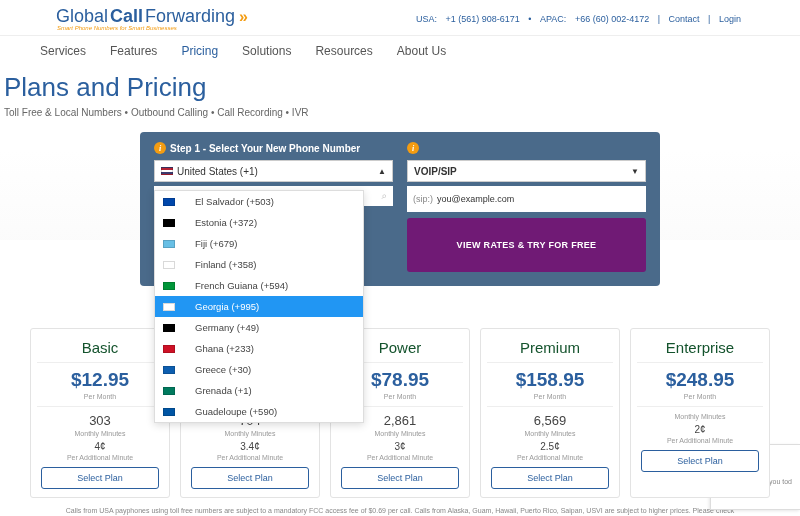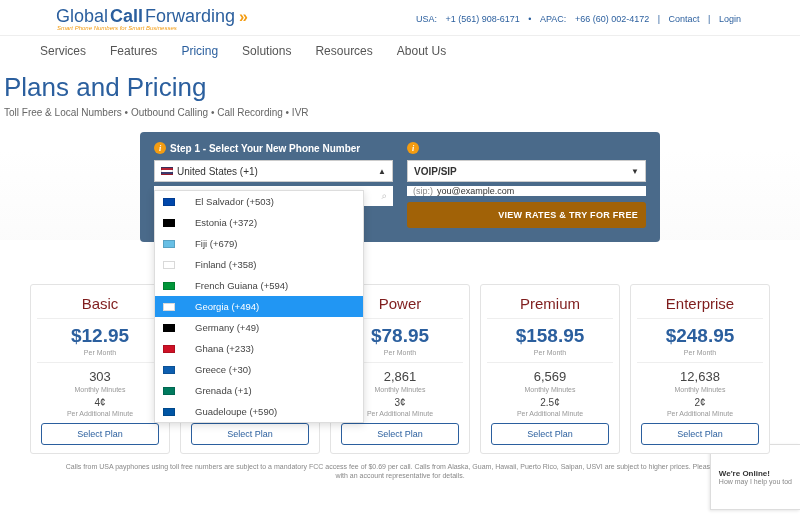--- a/index.html
+++ b/index.html
@@ -23,26 +23,26 @@
 .step-title .i{background:#f39c12;color:#fff;width:12px;height:12px;border-radius:50%;display:inline-flex;align-items:center;justify-content:center;font-size:8px;font-style:italic;font-family:serif}
 .field{background:#fff;border:1px solid #ccc;height:22px;display:flex;align-items:center;padding:0 6px;font-size:10px;margin-bottom:4px;position:relative}
 .field .arrow{position:absolute;right:6px;font-size:8px}
 .field .flag{margin-right:4px}
 .input{background:#fff;height:20px;font-size:9px;padding:0 6px;display:flex;align-items:center;color:#999;position:relative}
 .input .mag{position:absolute;right:6px;color:#bbb;font-size:10px}
 .dropdown{position:absolute;top:48px;left:0;width:210px;background:#fff;border:1px solid #ddd;box-shadow:0 2px 8px rgba(0,0,0,.15);z-index:20;font-size:9.5px}
 .dd-item{padding:5px 8px;display:flex;align-items:center;gap:20px;cursor:pointer;color:#444}
 .dd-item.hl{background:#2196f3;color:#fff}
 .flag{width:12px;height:8px;display:inline-block;border:1px solid rgba(0,0,0,.15)}
-.cta{background:#a16207;color:#fff;font-size:9px;font-weight:700;text-align:right;padding:8px;border-radius:3px;letter-spacing:.3px}
-.sip{font-size:9px;padding:0 6px;background:#fff;margin-bottom:6px;display:flex;align-items:center;gap:4px}
+.cta{background:#701a75;color:#fff;font-size:9px;font-weight:700;text-align:center;padding:22px;border-radius:3px;letter-spacing:.3px}
+.sip{font-size:9px;padding:8px 6px;background:#fff;margin-bottom:6px;display:flex;align-items:center;gap:4px}
 .sip .lbl{color:#888}
 .plans{display:flex;gap:10px;padding:0 30px;margin-top:42px;position:relative;z-index:1}
 .plan{flex:1;border:1px solid #e3e3e3;border-radius:3px;text-align:center;padding:10px 6px 8px;background:#fff}
-.plan h3{color:#7f1d1d;font-size:15px;font-weight:400;border-bottom:1px solid #eee;padding-bottom:6px;margin-bottom:6px}
+.plan h3{color:#14532d;font-size:15px;font-weight:400;border-bottom:1px solid #eee;padding-bottom:6px;margin-bottom:6px}
 .plan .price{color:#2b5f9e;font-size:19px;font-weight:700}
 .plan .per{font-size:7px;color:#999;margin:2px 0 6px;border-bottom:1px solid #eee;padding-bottom:6px}
 .plan .mins{font-size:13px;color:#444}
 .plan .minlbl{font-size:7px;color:#999;margin:2px 0 4px}
 .plan .rate{font-size:10px;color:#444}
 .plan .ratelbl{font-size:7px;color:#999;margin:2px 0 6px}
 .plan .btn{border:1px solid #2b5f9e;color:#2b5f9e;font-size:9px;padding:5px 0;border-radius:3px;margin:0 4px}
 .foot{font-size:7px;color:#888;text-align:center;padding:8px 60px 0;line-height:1.3}
 .skyline{position:absolute;top:150px;left:0;right:0;height:90px;background:linear-gradient(#fff,#f5f5f5);z-index:0;opacity:.35}
 .chat{position:absolute;bottom:6px;right:0;background:#fff;border:1px solid #ddd;border-right:none;padding:24px 8px;font-size:8px;box-shadow:-1px 1px 3px rgba(0,0,0,.1)}
@@ -122,21 +122,21 @@
         <div class="dd-item">
           <span class="flag" style="background: rgb(255, 255, 255);"></span>
           <span>Finland (+358)</span>
         </div>
         <div class="dd-item">
           <span class="flag" style="background: rgb(0, 150, 57);"></span>
           <span>French Guiana (+594)</span>
         </div>
         <div class="dd-item hl">
           <span class="flag" style="background: rgb(255, 255, 255);"></span>
-          <span>Georgia (+494)</span>
+          <span>Georgia (+995)</span>
         </div>
         <div class="dd-item">
           <span class="flag" style="background: rgb(0, 0, 0);"></span>
           <span>Germany (+49)</span>
         </div>
         <div class="dd-item">
           <span class="flag" style="background: rgb(206, 17, 38);"></span>
           <span>Ghana (+233)</span>
         </div>
         <div class="dd-item">
@@ -207,21 +207,20 @@
       <div class="mins">6,569</div>
       <div class="minlbl">Monthly Minutes</div>
       <div class="rate">2.5¢</div>
       <div class="ratelbl">Per Additional Minute</div>
       <div class="btn">Select Plan</div>
     </div>
     <div class="plan">
       <h3>Enterprise</h3>
       <div class="price">$248.95</div>
       <div class="per">Per Month</div>
-      <div class="mins">12,638</div>
       <div class="minlbl">Monthly Minutes</div>
       <div class="rate">2¢</div>
       <div class="ratelbl">Per Additional Minute</div>
       <div class="btn">Select Plan</div>
     </div>
   </div>
 
 <div class="foot">Calls from USA payphones using toll free numbers are subject to a mandatory FCC access fee of $0.69 per call. Calls from Alaska, Guam, Hawaii, Puerto Rico, Saipan, USVI are subject to higher prices. Please check with an account representative for details.</div>
 
 <div class="chat">

